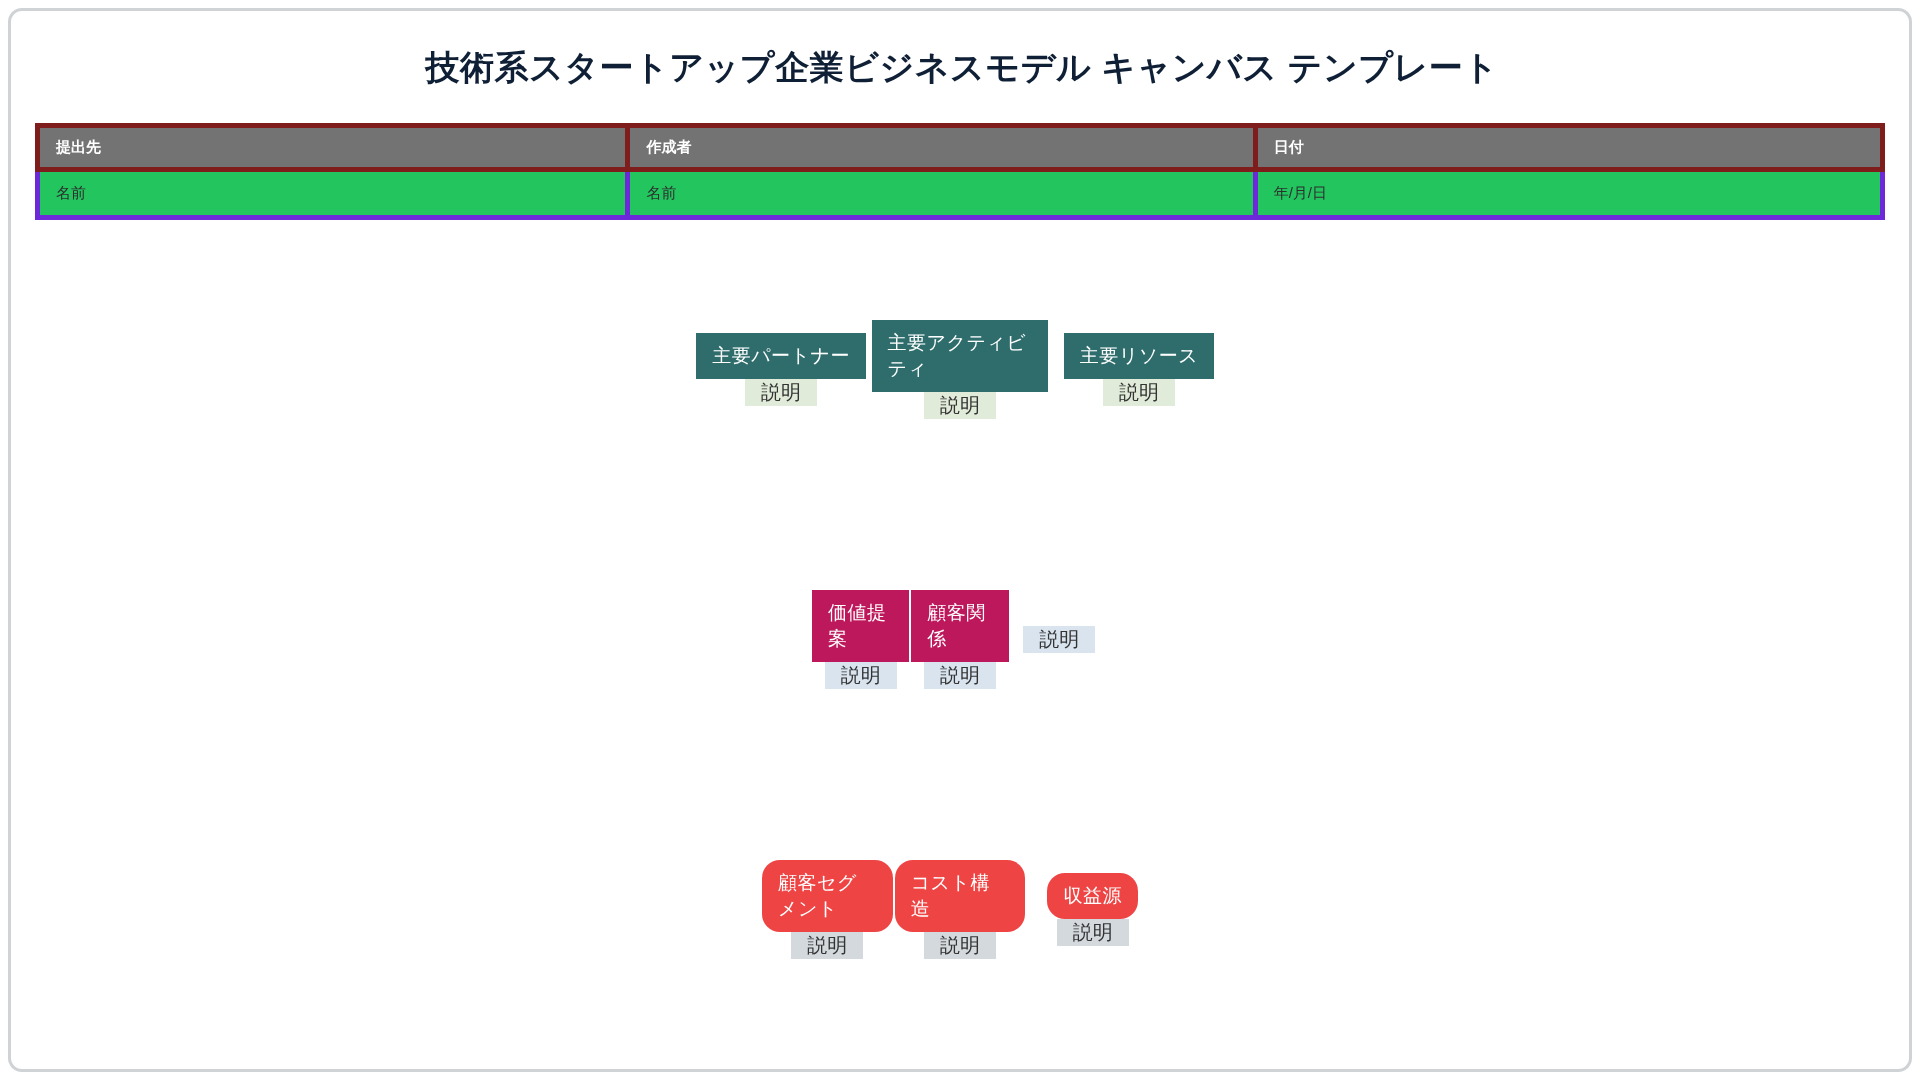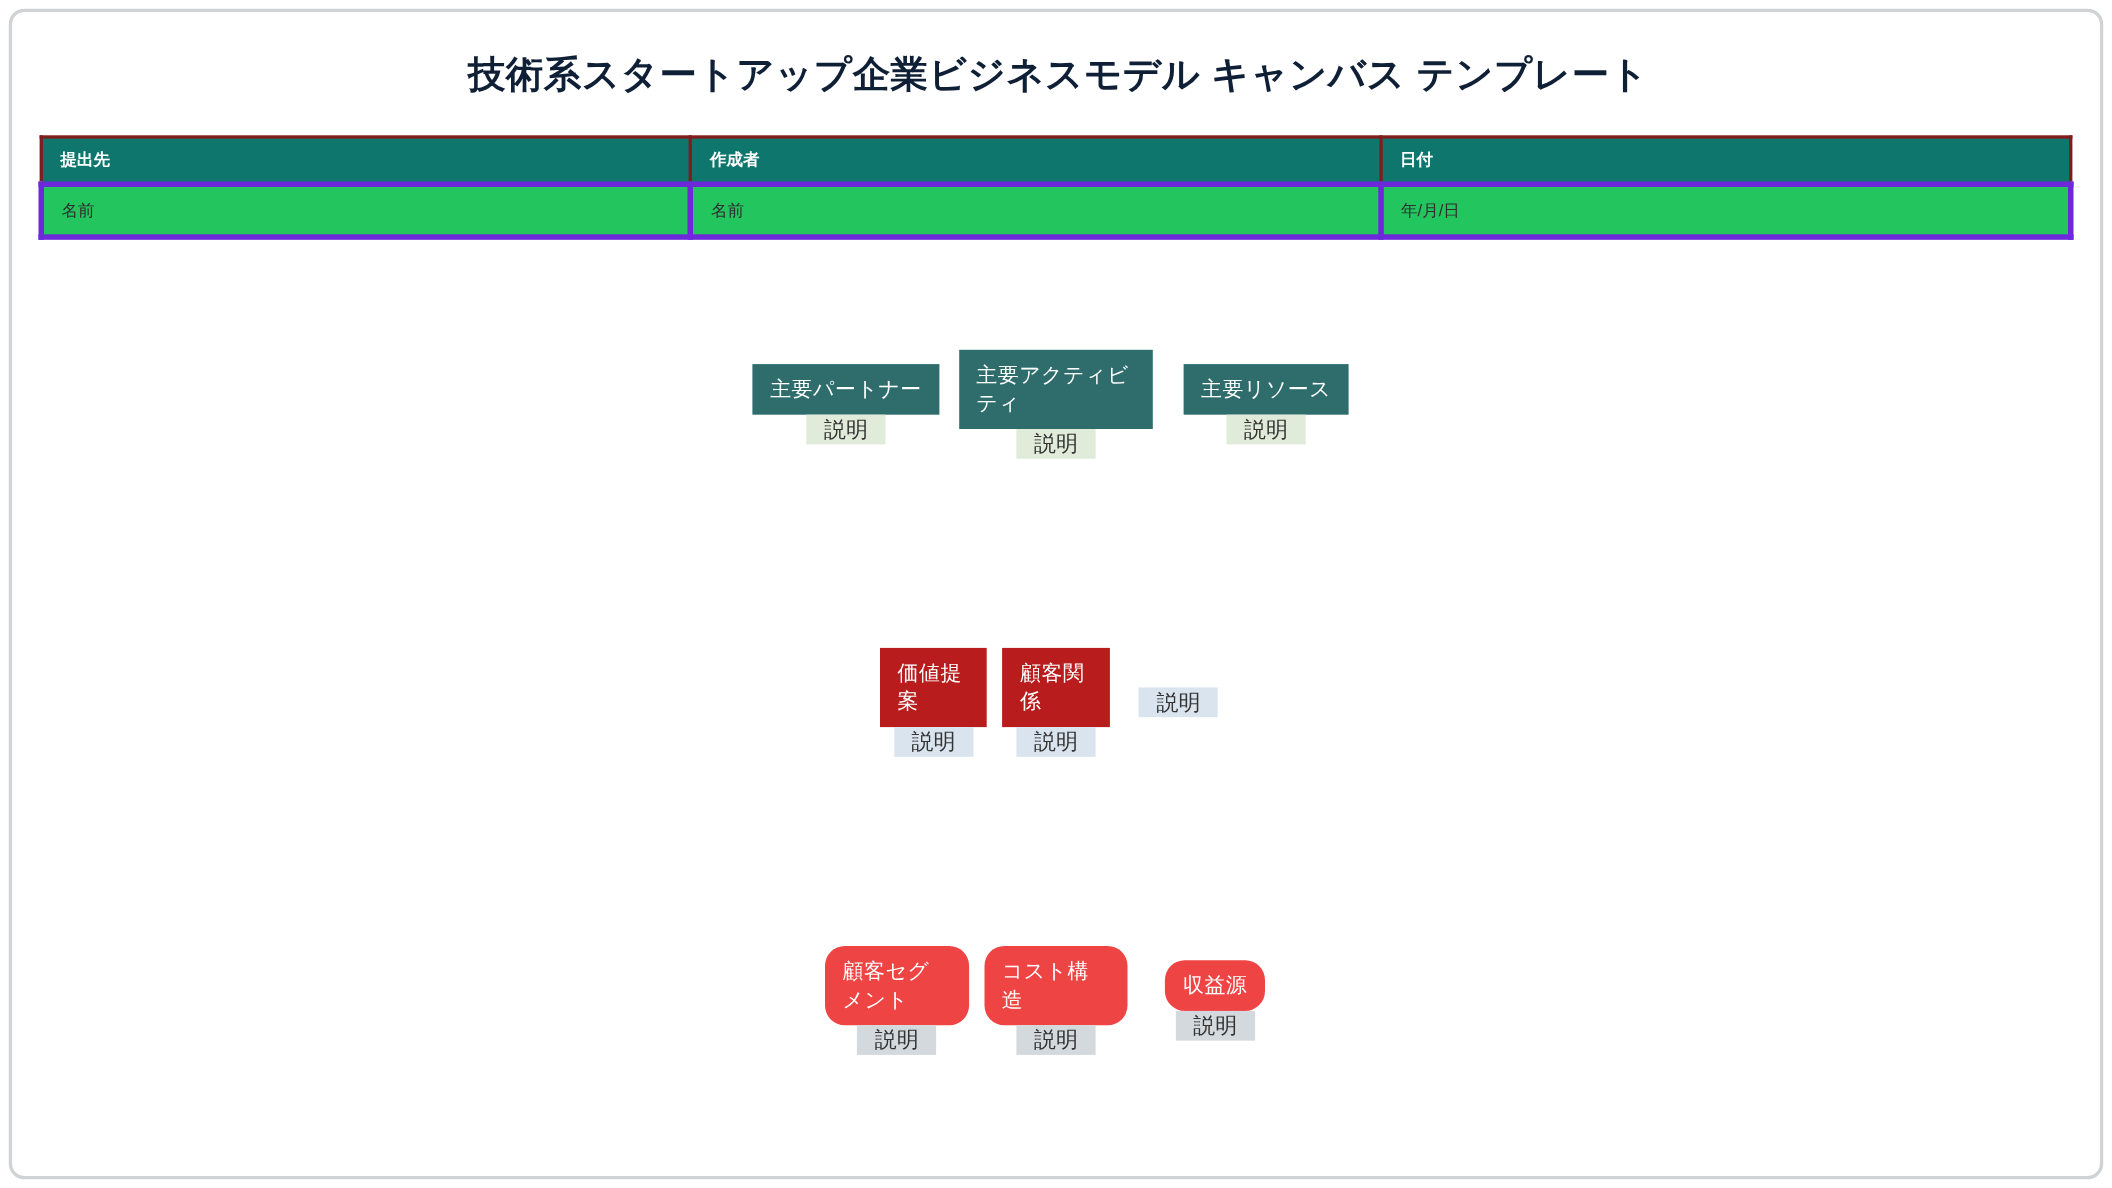--- a/index.html
+++ b/index.html
@@ -25,48 +25,48 @@
       color: #0f2036;
       margin: 12px 0 32px 4px;
       letter-spacing: 0.5px;
     }
     .meta-table {
       width: 100%;
       border-collapse: collapse;
       margin-bottom: 14px;
     }
     .meta-table th {
-      background: #0f766e;
+      background: #737373;
       color: #ffffff;
       font-weight: 600;
       font-size: 15px;
       text-align: left;
       padding: 10px 16px;
-      border: 3px solid #7f1d1d;
+      border: 5px solid #7f1d1d;
     }
     .meta-table td {
       background: #22c55e;
       color: #2e2e2e;
       font-size: 15px;
       padding: 12px 16px;
       border: 5px solid #6d28d9;
     }
     .meta-col-1 { width: 32%; }
     .meta-col-2 { width: 34%; }
     .meta-col-3 { width: 34%; }
 
     .canvas {
       flex: 1;
       display: flex;
       flex-direction: column;
     }
     .canvas-row {
       flex: 1;
       display: flex;
-      gap: 12px;
+      gap: 0;
     }
     .canvas-cell {
       flex: 1;
       display: flex;
       flex-direction: column;
       border: 1px solid #ffffff;
     }
     .cell-header {
       color: #ffffff;
       font-size: 19px;
@@ -79,21 +79,21 @@
       display: flex;
       align-items: center;
       padding: 0 16px;
       font-size: 20px;
       color: #333;
     }
     
     .r1 .cell-header { background: #2f6d6d; }
     .r1 .cell-body   { background: #e1ebd9; }
     
-    .r2 .cell-header { background: #b91c1c; }
+    .r2 .cell-header { background: #be185d; }
     .r2 .cell-body   { background: #d9e4ef; }
     
     .r3 .cell-header { background: #ef4444; border-radius: 18px; }
     .r3 .cell-body   { background: #d4d9de; }
   </style>
 </head>
 <body>
 
 <div class="page">
 

